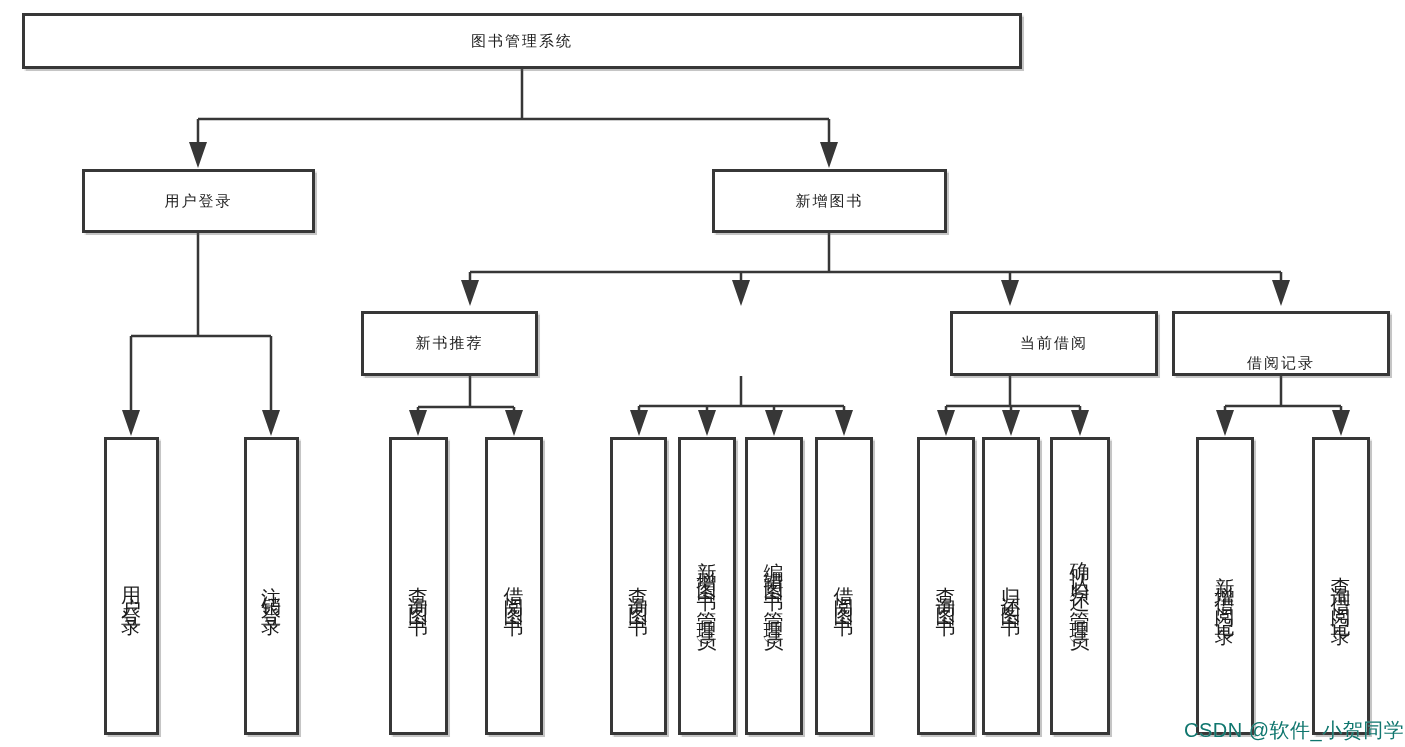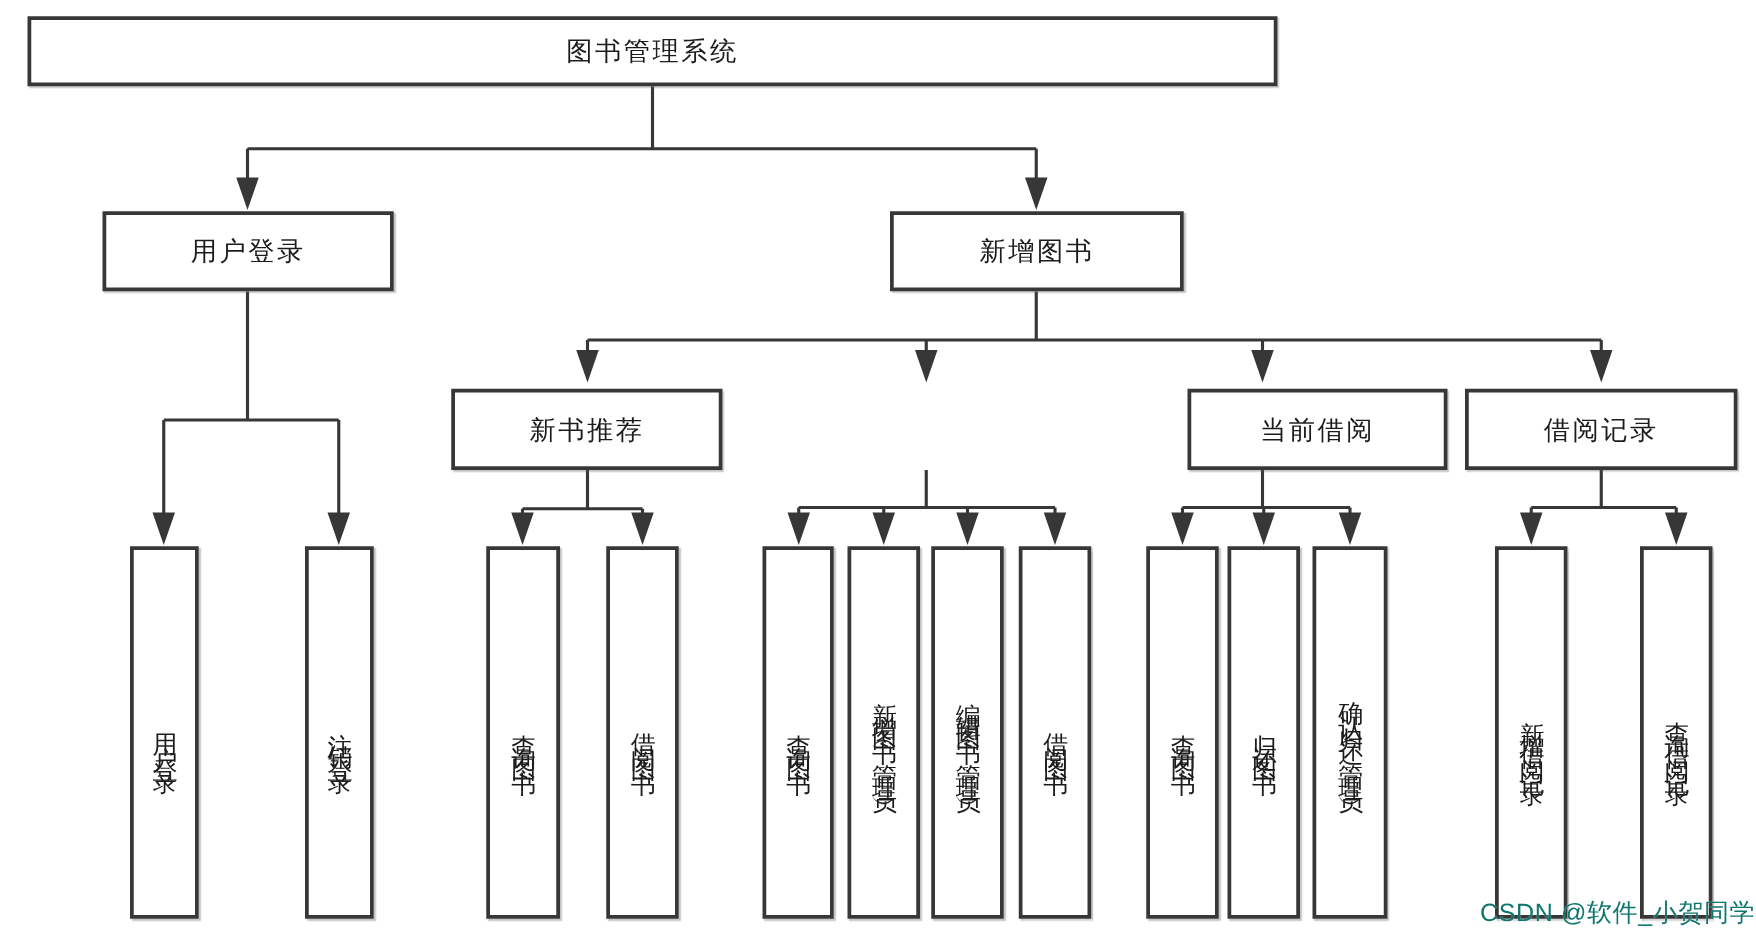--- a/index.html
+++ b/index.html
@@ -27,21 +27,21 @@
     background: #ffffff;
     border: 3px solid #373737;
     color: #1c1c1c;
     display: flex;
     align-items: center;
     justify-content: center;
     z-index: 2;
     box-shadow: 1.5px 1.5px 1px rgba(90,90,90,0.35);
   }
   .h-node {
-    font-size: 21px;
+    font-size: 15px;
     letter-spacing: 2px;
     white-space: nowrap;
   }
   .v-node {
     writing-mode: vertical-rl;
     text-orientation: mixed;
     font-size: 20px;
     letter-spacing: 10px;
     line-height: 1;
   }
@@ -108,27 +108,27 @@
     <span>图书管理系统</span>
   </div>
 
   <div class="node h-node" style="left:82px; top:169px; width:233px; height:64px;">
     <span>用户登录</span>
   </div>
   <div class="node h-node" style="left:712px; top:169px; width:235px; height:64px;">
     <span>新增图书</span>
   </div>
 
-  <div class="node h-node" style="left:361px; top:311px; width:217px; height:65px;">
+  <div class="node h-node" style="left:361px; top:311px; width:177px; height:65px;">
     <span>新书推荐</span>
   </div>
   <div class="node h-node" style="left:903px; top:311px; width:208px; height:65px;margin-left:47px;">
     <span>当前借阅</span>
   </div>
-  <div class="node h-node" style="left:1172px; top:311px; width:218px; height:65px;">
+  <div class="node h-node" style="left:1172px; top:311px; width:218px; height:65px;align-items:flex-end;">
     <span>借阅记录</span>
   </div>
 
   <div class="node v-node" style="left:104px; top:437px; width:55px; height:298px;">
     <span>用户登录</span>
   </div>
   <div class="node v-node" style="left:244px; top:437px; width:55px; height:298px;">
     <span>注销登录</span>
   </div>
 

